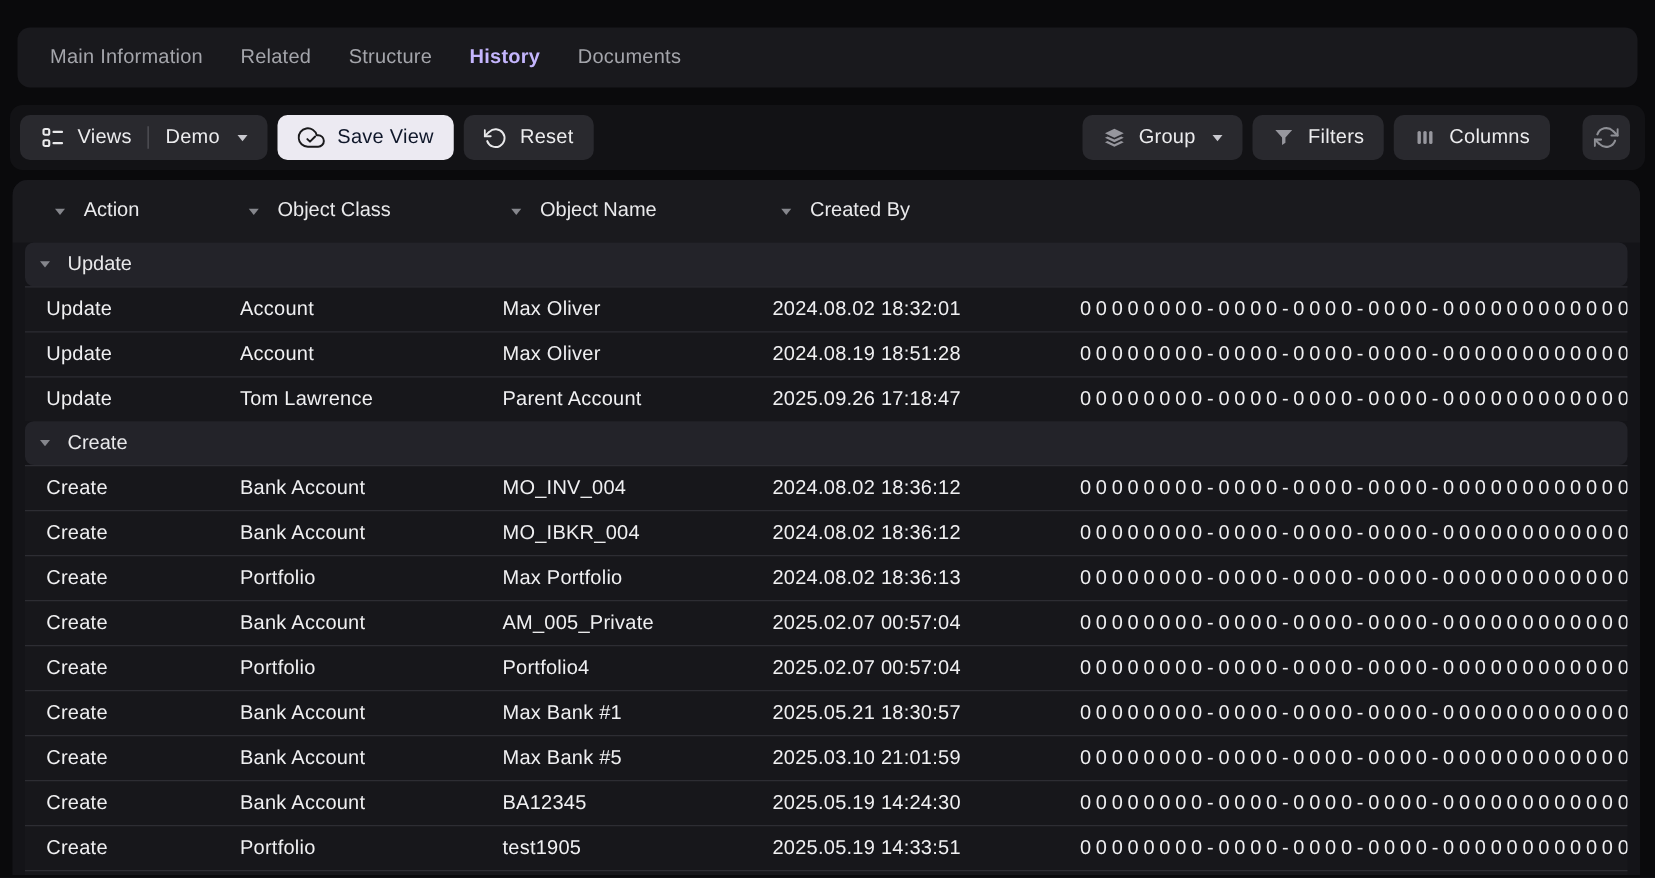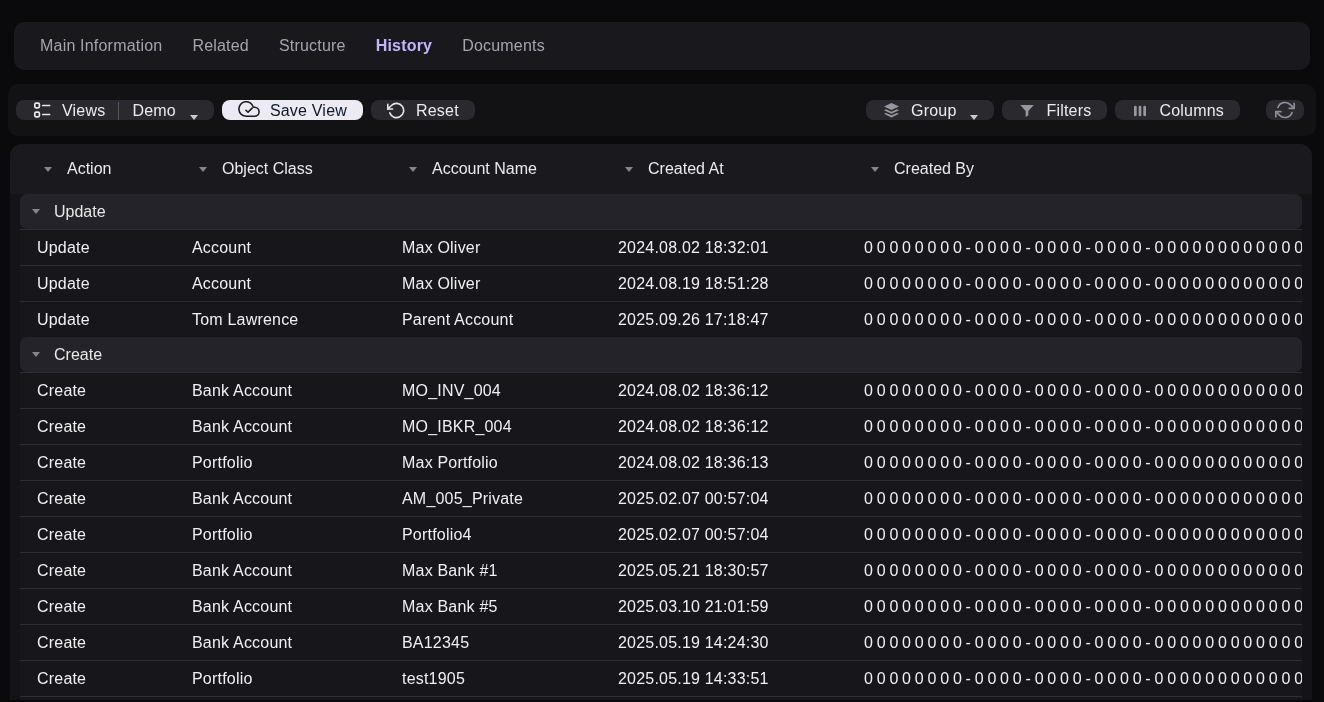--- a/index.html
+++ b/index.html
@@ -22,23 +22,23 @@
 
   
   .toolbar {
     position:absolute; left:8px; top:84px; width:1308px; height:52px;
     background:#121215; border-radius:10px;
     display:flex; align-items:center; justify-content:space-between;
     padding:0 12px 0 8px;
   }
   .tb-group { display:flex; align-items:center; gap:8px; }
   .btn {
-    height:20px; background:#29292e; border:none; border-radius:8px;
+    height:36px; background:#29292e; border:none; border-radius:8px;
     color:#ececee; font-size:16px; letter-spacing:.2px;
-    display:flex; align-items:flex-end; gap:10px; padding:0 16px;
+    display:flex; align-items:center; gap:10px; padding:0 16px;
     font-family:inherit; cursor:pointer; white-space:nowrap;
   }
   .btn.light { background:#eceaf2; color:#0f172a; font-weight:500; }
   .btn.square { width:38px; padding:0; justify-content:center; margin-left:18px; }
   .vdiv { width:1px; height:18px; background:#55555b; margin:0 3px; }
   .tri {
     width:0; height:0; display:inline-block;
     border-left:4.5px solid transparent; border-right:4.5px solid transparent;
     border-top:5.5px solid #c9c9cf;
   }
@@ -164,25 +164,21 @@
       <div class="hcell">
         <span class="tri small"></span>
         <span>Action</span>
       </div>
       <div class="hcell">
         <span class="tri small"></span>
         <span>Object Class</span>
       </div>
       <div class="hcell">
         <span class="tri small"></span>
-        <span>Account Name</span>
-      </div>
-      <div class="hcell">
-        <span class="tri small"></span>
-        <span>Created At</span>
+        <span>Object Name</span>
       </div>
       <div class="hcell">
         <span class="tri small"></span>
         <span>Created By</span>
       </div>
     </div>
     <div class="grid-body" id="grid-body">
         <div class="group-row">
           <span class="tri small"></span>
           <span>Update</span>

